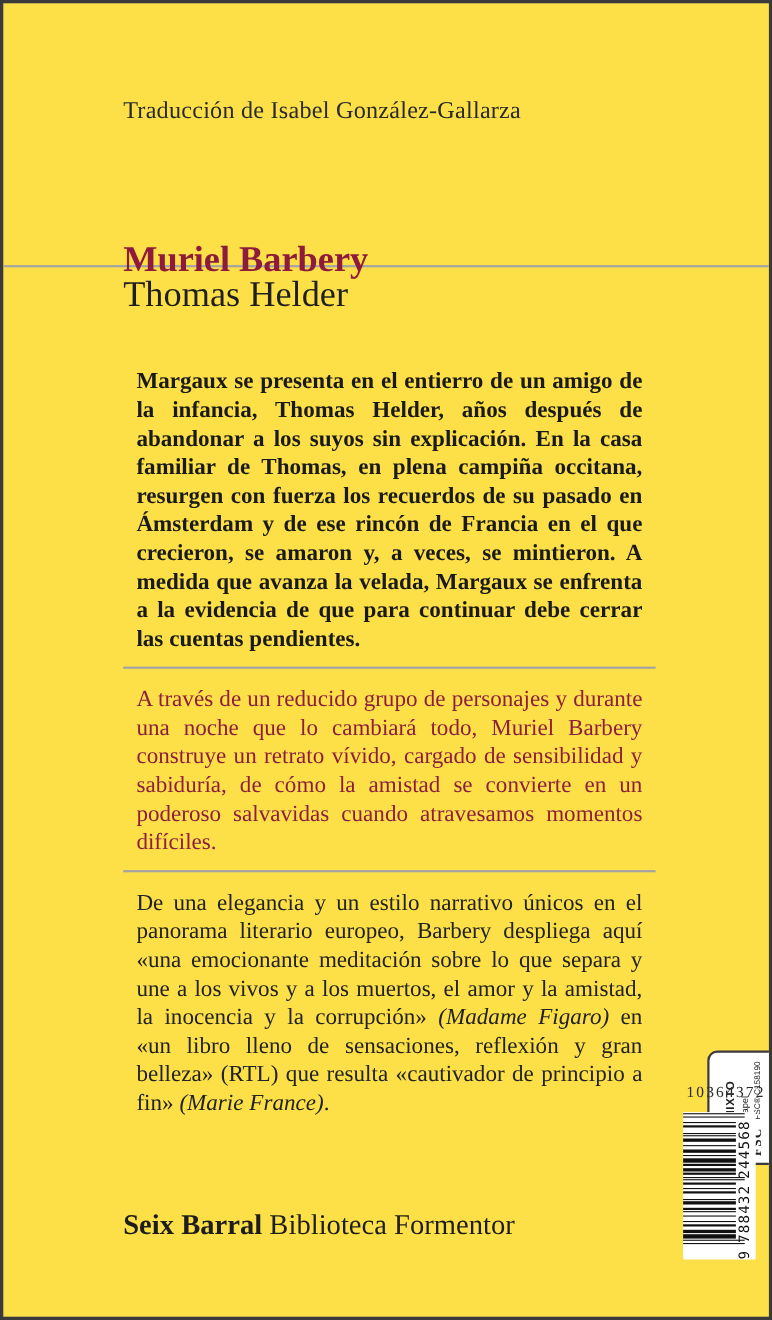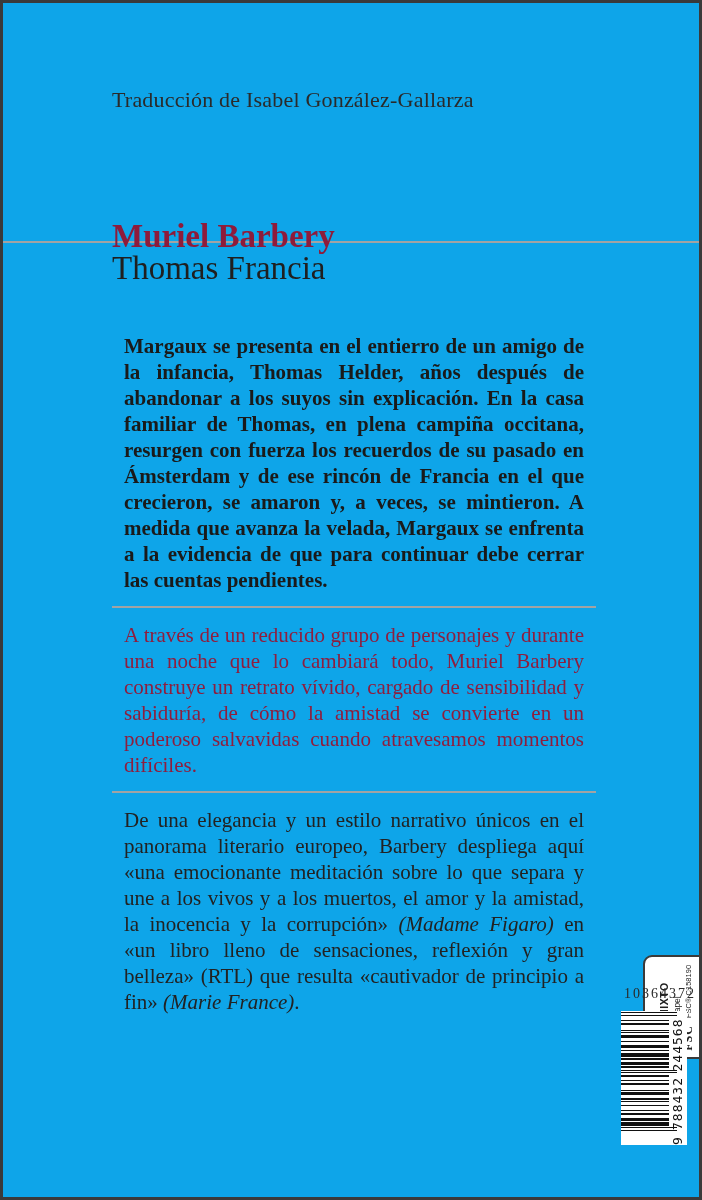--- a/index.html
+++ b/index.html
@@ -1,20 +1,20 @@
 <!DOCTYPE html>
 <html lang="es"><head>
 <meta charset="utf-8">
 <style>
   html,body{margin:0;padding:0;background:#e8e8e8;}
   .page{
     position:relative;
     width:702px;height:1200px;
     margin:0 auto;
-    background:#0ea5e9;
+    background:#fde047;
     border:3px solid #3a3a3a;
     box-sizing:border-box;
     overflow:hidden;
     font-family:"Liberation Serif", serif;
     color:#1c1c1c;
   }
   .abs{position:absolute;}
 
   .translator{
     left:109px;top:84px;
@@ -126,30 +126,34 @@
 </head>
 <body>
 
 <div class="page">
 
   <div class="abs translator">Traducción de Isabel González-Gallarza</div>
 
   <div class="abs full-rule"></div>
 
   <div class="abs author">Muriel Barbery</div>
-  <div class="abs book-title">Thomas Francia</div>
+  <div class="abs book-title">Thomas Helder</div>
 
   <div class="abs text-column">
     <p class="p-bold">Margaux se presenta en el entierro de un amigo de la infancia, Thomas Helder, años después de abandonar a los suyos sin explicación. En la casa familiar de Thomas, en plena campiña occitana, resurgen con fuerza los recuerdos de su pasado en Ámsterdam y de ese rincón de Francia en el que crecieron, se amaron y, a veces, se mintieron. A medida que avanza la velada, Margaux se enfrenta a la evidencia de que para continuar debe cerrar las cuentas pendientes.</p>
     <div class="divider"></div>
     <p class="p-maroon">A través de un reducido grupo de personajes y durante una noche que lo cambiará todo, Muriel Barbery construye un retrato vívido, cargado de sensibilidad y sabiduría, de cómo la amistad se convierte en un poderoso salvavidas cuando atravesamos momentos difíciles.</p>
     <div class="divider"></div>
     <p class="p-regular"><span>De una elegancia y un estilo narrativo únicos en el panorama literario europeo, Barbery despliega aquí «una emocionante meditación sobre lo que separa y une a los vivos y a los muertos, el amor y la amistad, la inocencia y la corrupción» </span><span class="ital">(Madame Figaro)</span><span> en «un libro lleno de sensaciones, reflexión y gran belleza» (RTL) que resulta «cautivador de principio a fin» </span><span class="ital">(Marie France)</span><span>.</span></p>
   </div>
 
+  <div class="abs imprint">
+    <span class="pub">Seix Barral</span>
+    <span>Biblioteca Formentor</span>
+  </div>
 
   <div class="rot-outer fsc-outer">
     <div class="fsc-inner">
       <div class="fsc-left">
         <svg viewBox="0 0 26 26" width="26" height="26">
           <path d="M2 14 L8 20 L14 7" stroke="#222" stroke-width="2.6" fill="none"></path>
           <circle cx="17" cy="7" r="3.4" fill="#222"></circle>
           <circle cx="20" cy="10.5" r="3" fill="#222"></circle>
           <circle cx="14.5" cy="11" r="3" fill="#222"></circle>
           <rect x="16" y="12" width="2.4" height="9" fill="#222"></rect>

